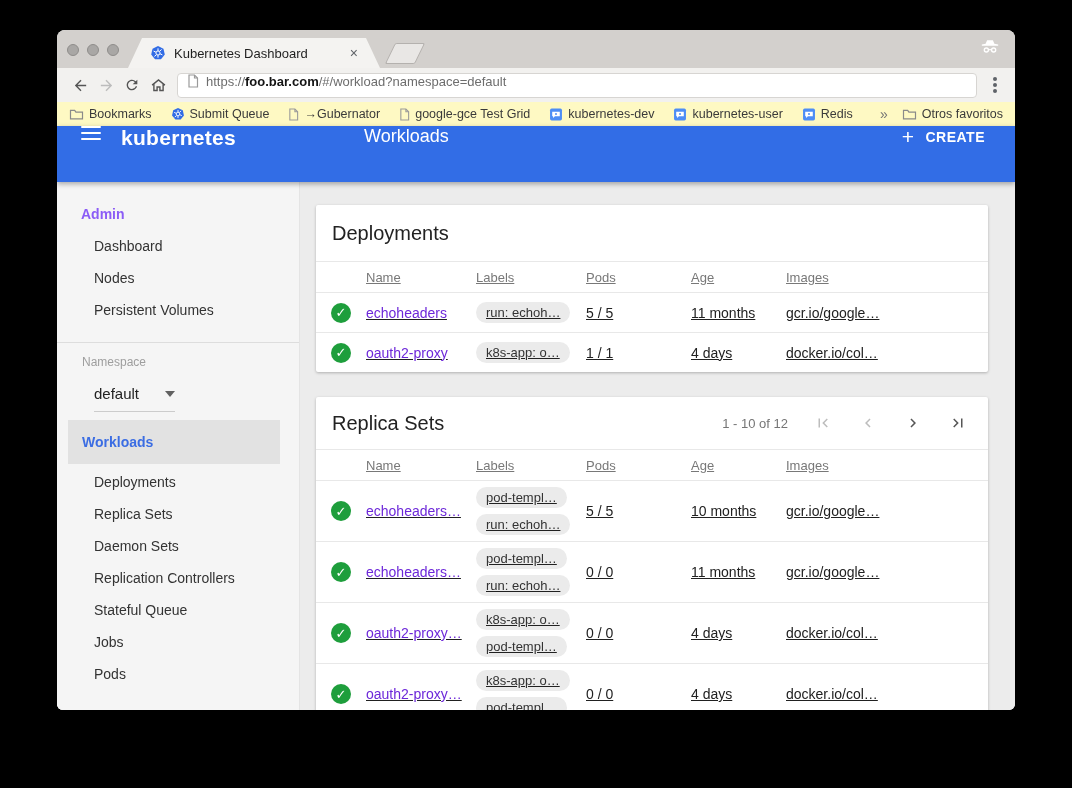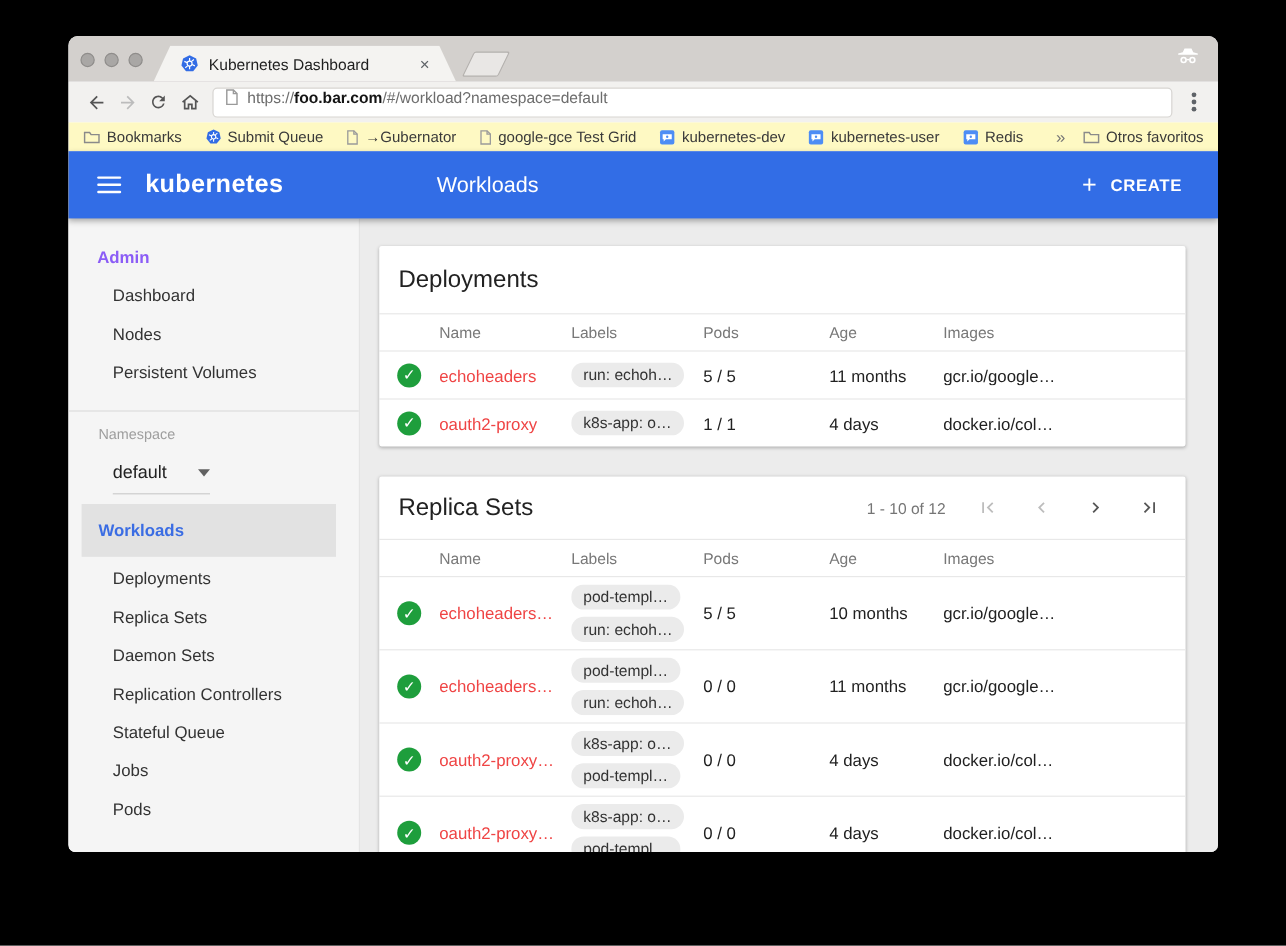--- a/index.html
+++ b/index.html
@@ -30,21 +30,21 @@
   .urlbar { flex: 1; height: 25px; background: #fff; border: 1px solid #d7d5d2; border-radius: 4px;
     display: flex; padding: 0 9px; gap: 7px; font-size: 13px; color: #6d6d6d; margin: 0 8px 0 6px; white-space: nowrap; overflow: hidden; }
   .urlbar .host { color: #141414; font-weight: 700; }
   .vkebab { width: 4px; height: 4px; border-radius: 50%; background: #5f6368; box-shadow: 0 -6px 0 #5f6368, 0 6px 0 #5f6368; margin: 0 8px; }
   
   .bookmarks { height: 24px; background: #fef9c3; display: flex; align-items: center; padding: 0 12px; gap: 19px; font-size: 12.5px; color: #3a3a3a; flex: none; }
   .bm { display: flex; align-items: center; gap: 5px; white-space: nowrap; }
   .bm-right { margin-left: auto; display: flex; align-items: center; gap: 14px; }
   .chev { color: #757575; font-size: 14px; }
   
-  .appbar { height: 56px; background: #326de6; display: flex; align-items: center; color: #fff;
+  .appbar { height: 56px; background: #326de6; display: flex; align-items: flex-start; color: #fff;
     padding: 0 30px 0 24px; position: relative; z-index: 5; box-shadow: 0 2px 5px rgba(0,0,0,.32); flex: none; }
   .burger { width: 20px; display: flex; flex-direction: column; gap: 4px; cursor: pointer; }
   .burger i { height: 2px; background: #fff; border-radius: 1px; }
   .brand { font-size: 21px; font-weight: 700; margin-left: 20px; letter-spacing: .3px; }
   .pagetitle { font-size: 18px; font-weight: 400; margin-left: 128px; }
   .create { margin-left: auto; display: flex; align-items: center; gap: 11px; font-size: 14px; font-weight: 700; letter-spacing: .5px; cursor: pointer; }
   .create .plus { font-size: 21px; font-weight: 400; line-height: 1; }
   
   .main { display: flex; flex: 1; background: #ececec; overflow: hidden; }
   .sidebar { width: 243px; flex: none; background: #f5f5f5; border-right: 1px solid #e4e4e4; padding-top: 16px; font-size: 14px; color: #333; }
@@ -65,22 +65,22 @@
   .card.rs .card-head { height: 52px; }
   .pag { margin-left: auto; display: flex; align-items: center; gap: 25px; font-size: 13px; color: #757575; }
   .pag .pbtn { width: 20px; height: 20px; display: flex; align-items: center; justify-content: center; cursor: pointer; }
   .thead, .trow { display: grid; grid-template-columns: 50px 110px 110px 105px 95px 1fr 48px; align-items: center; }
   .thead { height: 31px; font-size: 13px; color: #787878; border-top: 1px solid #e8e8e8; }
   .trow { border-top: 1px solid #e8e8e8; font-size: 14px; color: #212121; }
   .trow.h40 { height: 40px; }
   .trow.h61 { height: 61px; }
   .check { width: 20px; height: 20px; border-radius: 50%; background: #1e9e3c; color: #fff; font-size: 13px;
     display: flex; align-items: center; justify-content: center; margin-left: 15px; }
-  a.rlink { color: #ef4444; text-decoration: none; cursor: pointer; }
-  .cell { padding-right: 12px; white-space: nowrap; overflow: hidden; }
+  a.rlink { color: #6d28d9; text-decoration: none; cursor: pointer; }
+  .cell { padding-right: 12px; white-space: nowrap; overflow: hidden; text-decoration: underline; }
   .chips { display: flex; flex-direction: column; gap: 6px; align-items: flex-start; }
   .chip { background: #ebebeb; border-radius: 11px; padding: 3px 10px; font-size: 13px; color: #333; white-space: nowrap; }
   .rowkebab { width: 4px; height: 4px; border-radius: 50%; background: #757575; box-shadow: 0 -6px 0 #757575, 0 6px 0 #757575; margin: 0 auto; cursor: pointer; }
   svg { display: block; }
 </style>
 </head>
 <body>
 
 <div class="window">
 

